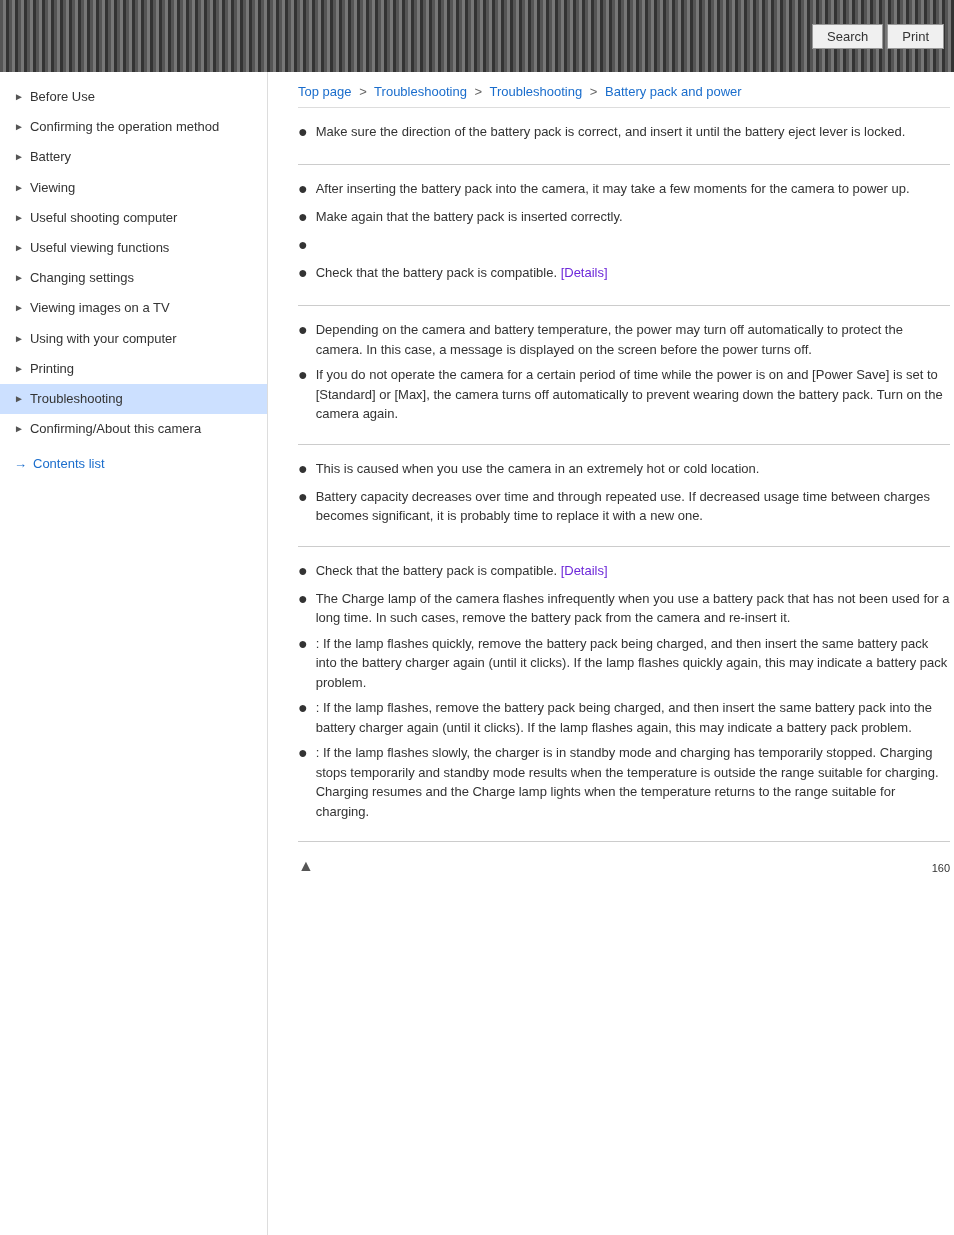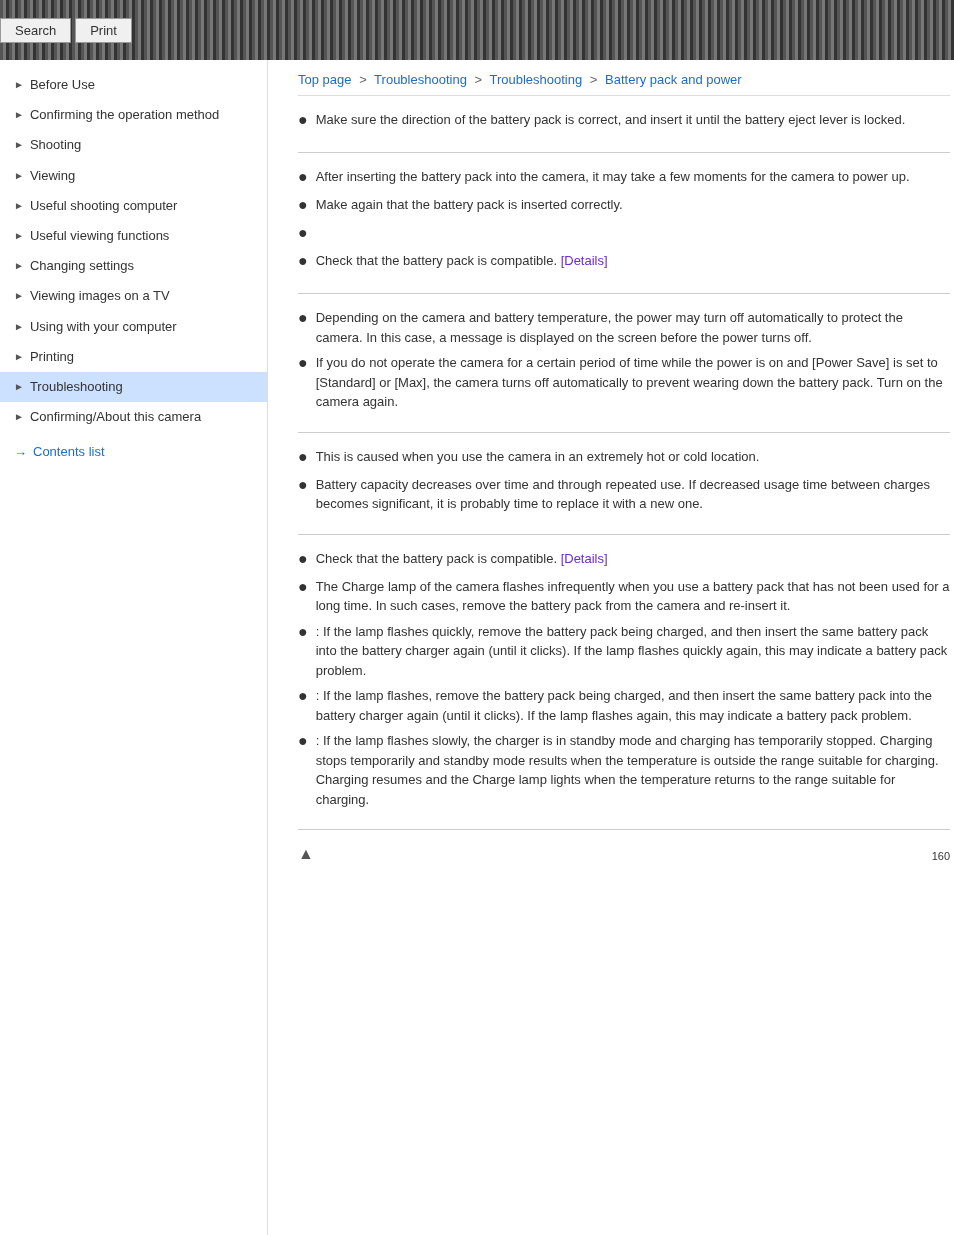--- a/index.html
+++ b/index.html
@@ -6,25 +6,25 @@
     body { font-family: Arial, Helvetica, sans-serif; font-size: 13px; color: #333; background: #fff; width: 954px; }
 
     
     .header {
       background: repeating-linear-gradient(
         90deg,
         #555 0px, #555 3px,
         #777 3px, #777 6px,
         #333 6px, #333 9px
       );
-      height: 60px;
+      height: 72px;
       position: relative;
       display: flex;
       align-items: center;
-      justify-content: flex-start;
+      justify-content: flex-end;
       padding-right: 10px;
     }
     .header-buttons {
       display: flex;
       gap: 4px;
     }
     .header-btn {
       background: #f0f0f0;
       border: 1px solid #999;
       padding: 4px 14px;
@@ -164,21 +164,21 @@
         <div class="sidebar-item">
           <span class="sidebar-arrow">►</span>
           <span class="sidebar-item-label">Before Use</span>
         </div>
         <div class="sidebar-item">
           <span class="sidebar-arrow">►</span>
           <span class="sidebar-item-label">Confirming the operation method</span>
         </div>
         <div class="sidebar-item">
           <span class="sidebar-arrow">►</span>
-          <span class="sidebar-item-label">Shooting</span>
+          <span class="sidebar-item-label">Battery</span>
         </div>
         <div class="sidebar-item">
           <span class="sidebar-arrow">►</span>
           <span class="sidebar-item-label">Viewing</span>
         </div>
         <div class="sidebar-item">
           <span class="sidebar-arrow">►</span>
           <span class="sidebar-item-label">Useful shooting computer</span>
         </div>
         <div class="sidebar-item">

